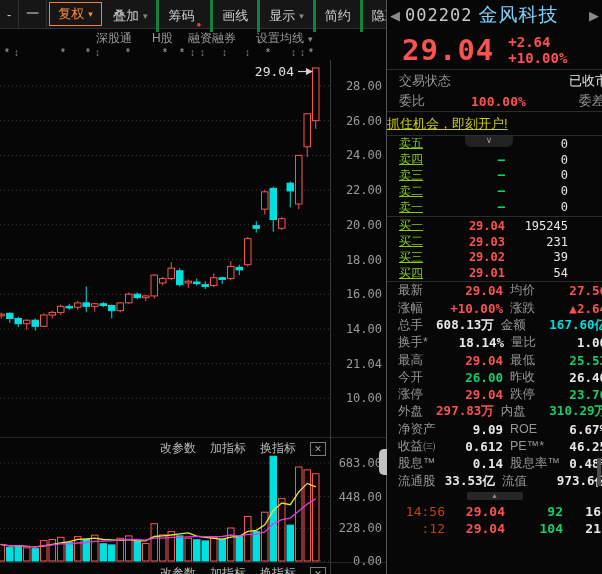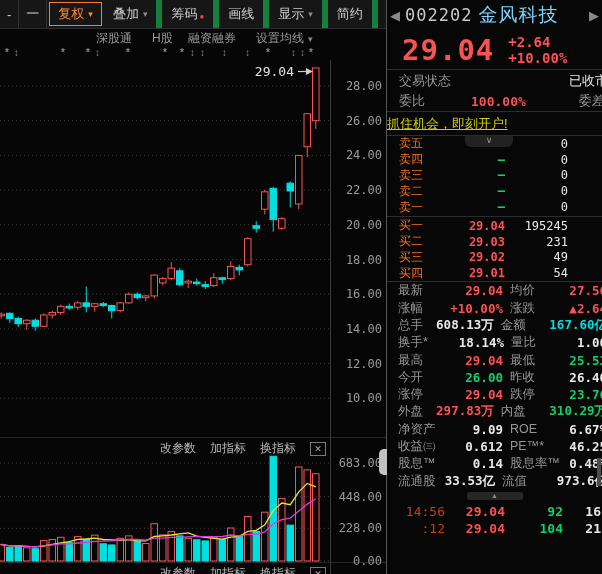--- a/index.html
+++ b/index.html
@@ -3,21 +3,21 @@
 <meta charset="utf-8">
 <style>
   html,body{margin:0;padding:0;background:#000;width:602px;height:574px;overflow:hidden;
     font-family:"Liberation Sans",sans-serif;-webkit-font-smoothing:none;}
   #app{position:relative;width:602px;height:574px;background:#050505;overflow:hidden;}
   .mono{font-family:"DejaVu Sans Mono",monospace;}
   
   #left{position:absolute;left:0;top:0;width:386px;height:574px;background:#060606;}
   #toolbar{position:absolute;left:0;top:0;width:386px;height:28px;background:#161616;
     border-bottom:1px solid #2d2d2d;display:flex;align-items:stretch;color:#cfcfcf;font-size:13px;}
-  .tb-item{display:flex;align-items:center;padding:8px 9px;border-right:6px solid #15803d;cursor:pointer;white-space:nowrap;}
+  .tb-item{display:flex;align-items:center;padding:16px 9px;border-right:3px solid #15803d;cursor:pointer;white-space:nowrap;}
   .tb-item.accent{color:#ff8a33;border:1px solid #ff7d2e;margin:2px 2px;padding:0 8px;}
   .tb-caret{font-size:9px;color:#8a8a8a;margin-left:4px;}
   .tb-item.accent .tb-caret{color:#ff8a33;}
   .tb-badge{color:#ff3c3c;font-size:8px;margin-left:2px;align-self:flex-start;margin-top:4px;}
   .tb-suffix{font-size:9px;color:#9a9a9a;margin-left:3px;letter-spacing:-2px;}
   .tb-stub{display:flex;align-items:center;padding:0 7px;border-right:1px solid #303030;color:#cfcfcf;}
   #tb-expand{margin-left:auto;display:flex;align-items:center;padding:0 6px;border-left:1px solid #303030;}
   #tb-expand svg{display:block;}
   #subbar{position:absolute;left:0;top:28px;width:386px;height:19px;color:#9a9a9a;font-size:12px;}
   .sb-link{position:absolute;top:2px;cursor:pointer;white-space:nowrap;}
@@ -54,21 +54,21 @@
   .r-row{position:relative;display:flex;align-items:center;padding-left:12px;font-size:13px;}
   #status-row{height:21px;border-top:1px solid #2c2c2c;}
   #weibi-row{height:20px;gap:46px;}
   .lbl{color:#969696;}
   #status-val{margin-left:auto;color:#e6e6e6;margin-right:-6px;white-space:nowrap;}
   #promo-row{height:23px;border-top:1px solid #2c2c2c;border-bottom:1px solid #2c2c2c;
     display:flex;align-items:center;justify-content:flex-start;}
   #promo-link{color:#cfcf00;font-size:13px;text-decoration:underline;cursor:pointer;white-space:nowrap;}
   #book{position:relative;}
   .ob-row{height:15.8px;display:flex;align-items:center;padding-left:12px;font-size:12px;}
-  .ob-label{color:#f97316;width:44px;}
+  .ob-label{color:#84cc16;width:44px;text-decoration:underline;}
   .ob-price{width:62px;text-align:right;font-weight:bold;}
   .ob-vol{flex:1;text-align:right;margin-right:34px;color:#e8e8e8;}
   #book-mid{height:1px;background:#2c2c2c;margin:1px 0;}
   #chevron-btn{position:absolute;left:78px;top:0px;width:48px;height:11px;background:#222;
     border-radius:0 0 6px 6px;color:#999;font-size:9px;line-height:9px;text-align:center;cursor:pointer;z-index:5;}
   #stats{border-top:1px solid #2c2c2c;}
   .st-row{height:17.3px;display:flex;align-items:center;padding-left:11px;font-size:12.5px;}
   .st-l1{color:#969696;width:47px;white-space:nowrap;}
   .st-v1{width:59px;text-align:right;font-weight:bold;white-space:nowrap;}
   .st-l2{color:#969696;width:60px;margin-left:7px;white-space:nowrap;}
@@ -295,21 +295,21 @@
     <div id="axis-vline"></div>
     <div id="k-axis">
         <div class="axlabel" style="top: 79px;">28.00</div>
         <div class="axlabel" style="top: 113.7px;">26.00</div>
         <div class="axlabel" style="top: 148.4px;">24.00</div>
         <div class="axlabel" style="top: 183.1px;">22.00</div>
         <div class="axlabel" style="top: 217.8px;">20.00</div>
         <div class="axlabel" style="top: 252.5px;">18.00</div>
         <div class="axlabel" style="top: 287.2px;">16.00</div>
         <div class="axlabel" style="top: 321.9px;">14.00</div>
-        <div class="axlabel" style="top: 356.6px;">12.00</div>
+        <div class="axlabel" style="top: 356.6px;">21.04</div>
         <div class="axlabel" style="top: 391.3px;">10.00</div>
       </div>
     <div id="v-axis">
         <div class="axlabel" style="top: 455.99px;">683.00</div>
         <div class="axlabel" style="top: 489.712px;">448.00</div>
         <div class="axlabel" style="top: 521.282px;">228.00</div>
         <div class="axlabel" style="top: 554px;">0.00</div>
       </div>
   </div>
 
@@ -381,21 +381,21 @@
             <span class="ob-vol mono">195245</span>
           </div>
           <div class="ob-row">
             <span class="ob-label">买二</span>
             <span class="ob-price mono red">29.03</span>
             <span class="ob-vol mono">231</span>
           </div>
           <div class="ob-row">
             <span class="ob-label">买三</span>
             <span class="ob-price mono red">29.02</span>
-            <span class="ob-vol mono">49</span>
+            <span class="ob-vol mono">39</span>
           </div>
           <div class="ob-row">
             <span class="ob-label">买四</span>
             <span class="ob-price mono red">29.01</span>
             <span class="ob-vol mono">54</span>
           </div>
         </div>
     </div>
     <div id="stats">
         <div class="st-row">

